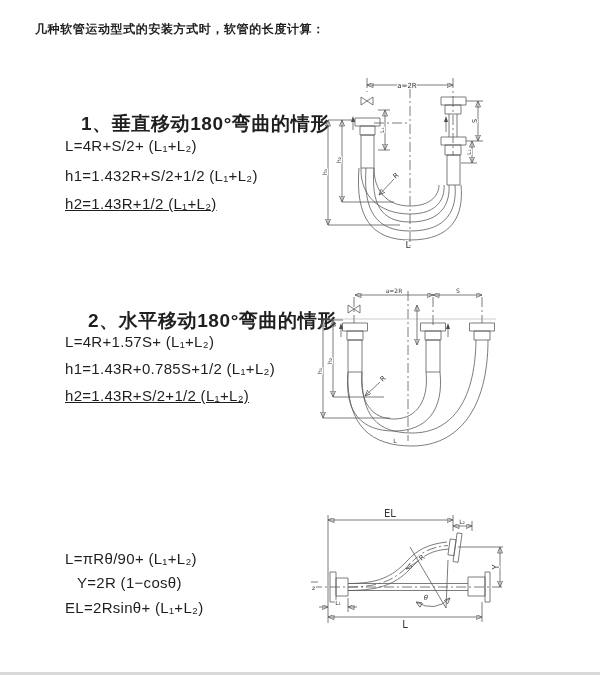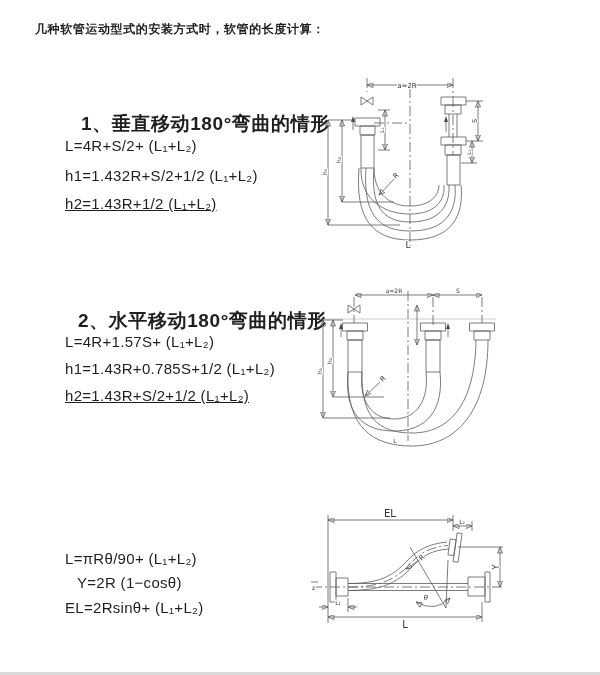--- a/index.html
+++ b/index.html
@@ -8,21 +8,21 @@
     font-family:"Liberation Sans", sans-serif; color:#1f1f1f; overflow:hidden;
   }
   .abs { position:absolute; }
   .title { left:35px; top:21px; font-size:12px; font-weight:bold; letter-spacing:0.6px; }
   .heading { font-size:19px; font-weight:bold; letter-spacing:0.6px;margin-left:34px; }
   .formula { font-size:15px; font-weight:normal; letter-spacing:0.3px; }
   #h1t { left:47px; top:111px; }
   #f11 { left:65px; top:137px; }
   #f12 { left:65px; top:167px; }
   #f13 { left:65px; top:195px;text-decoration:underline; }
-  #h2t { left:44px; top:308px; }
+  #h2t { left:54px; top:308px; }
   #f21 { left:65px; top:333px; }
   #f22 { left:65px; top:360px; }
   #f23 { left:65px; top:387px;text-decoration:underline; }
   #h3t { left:47px; top:524px; }
   #f31 { left:65px; top:550px; }
   #f32 { left:77px; top:574px; }
   #f33 { left:65px; top:599px;text-align:center; }
   #d1 { left:310px; top:68px; width:290px; height:190px; }
   #d2 { left:310px; top:283px; width:290px; height:170px; }
   #d3 { left:300px; top:498px; width:300px; height:160px; }

